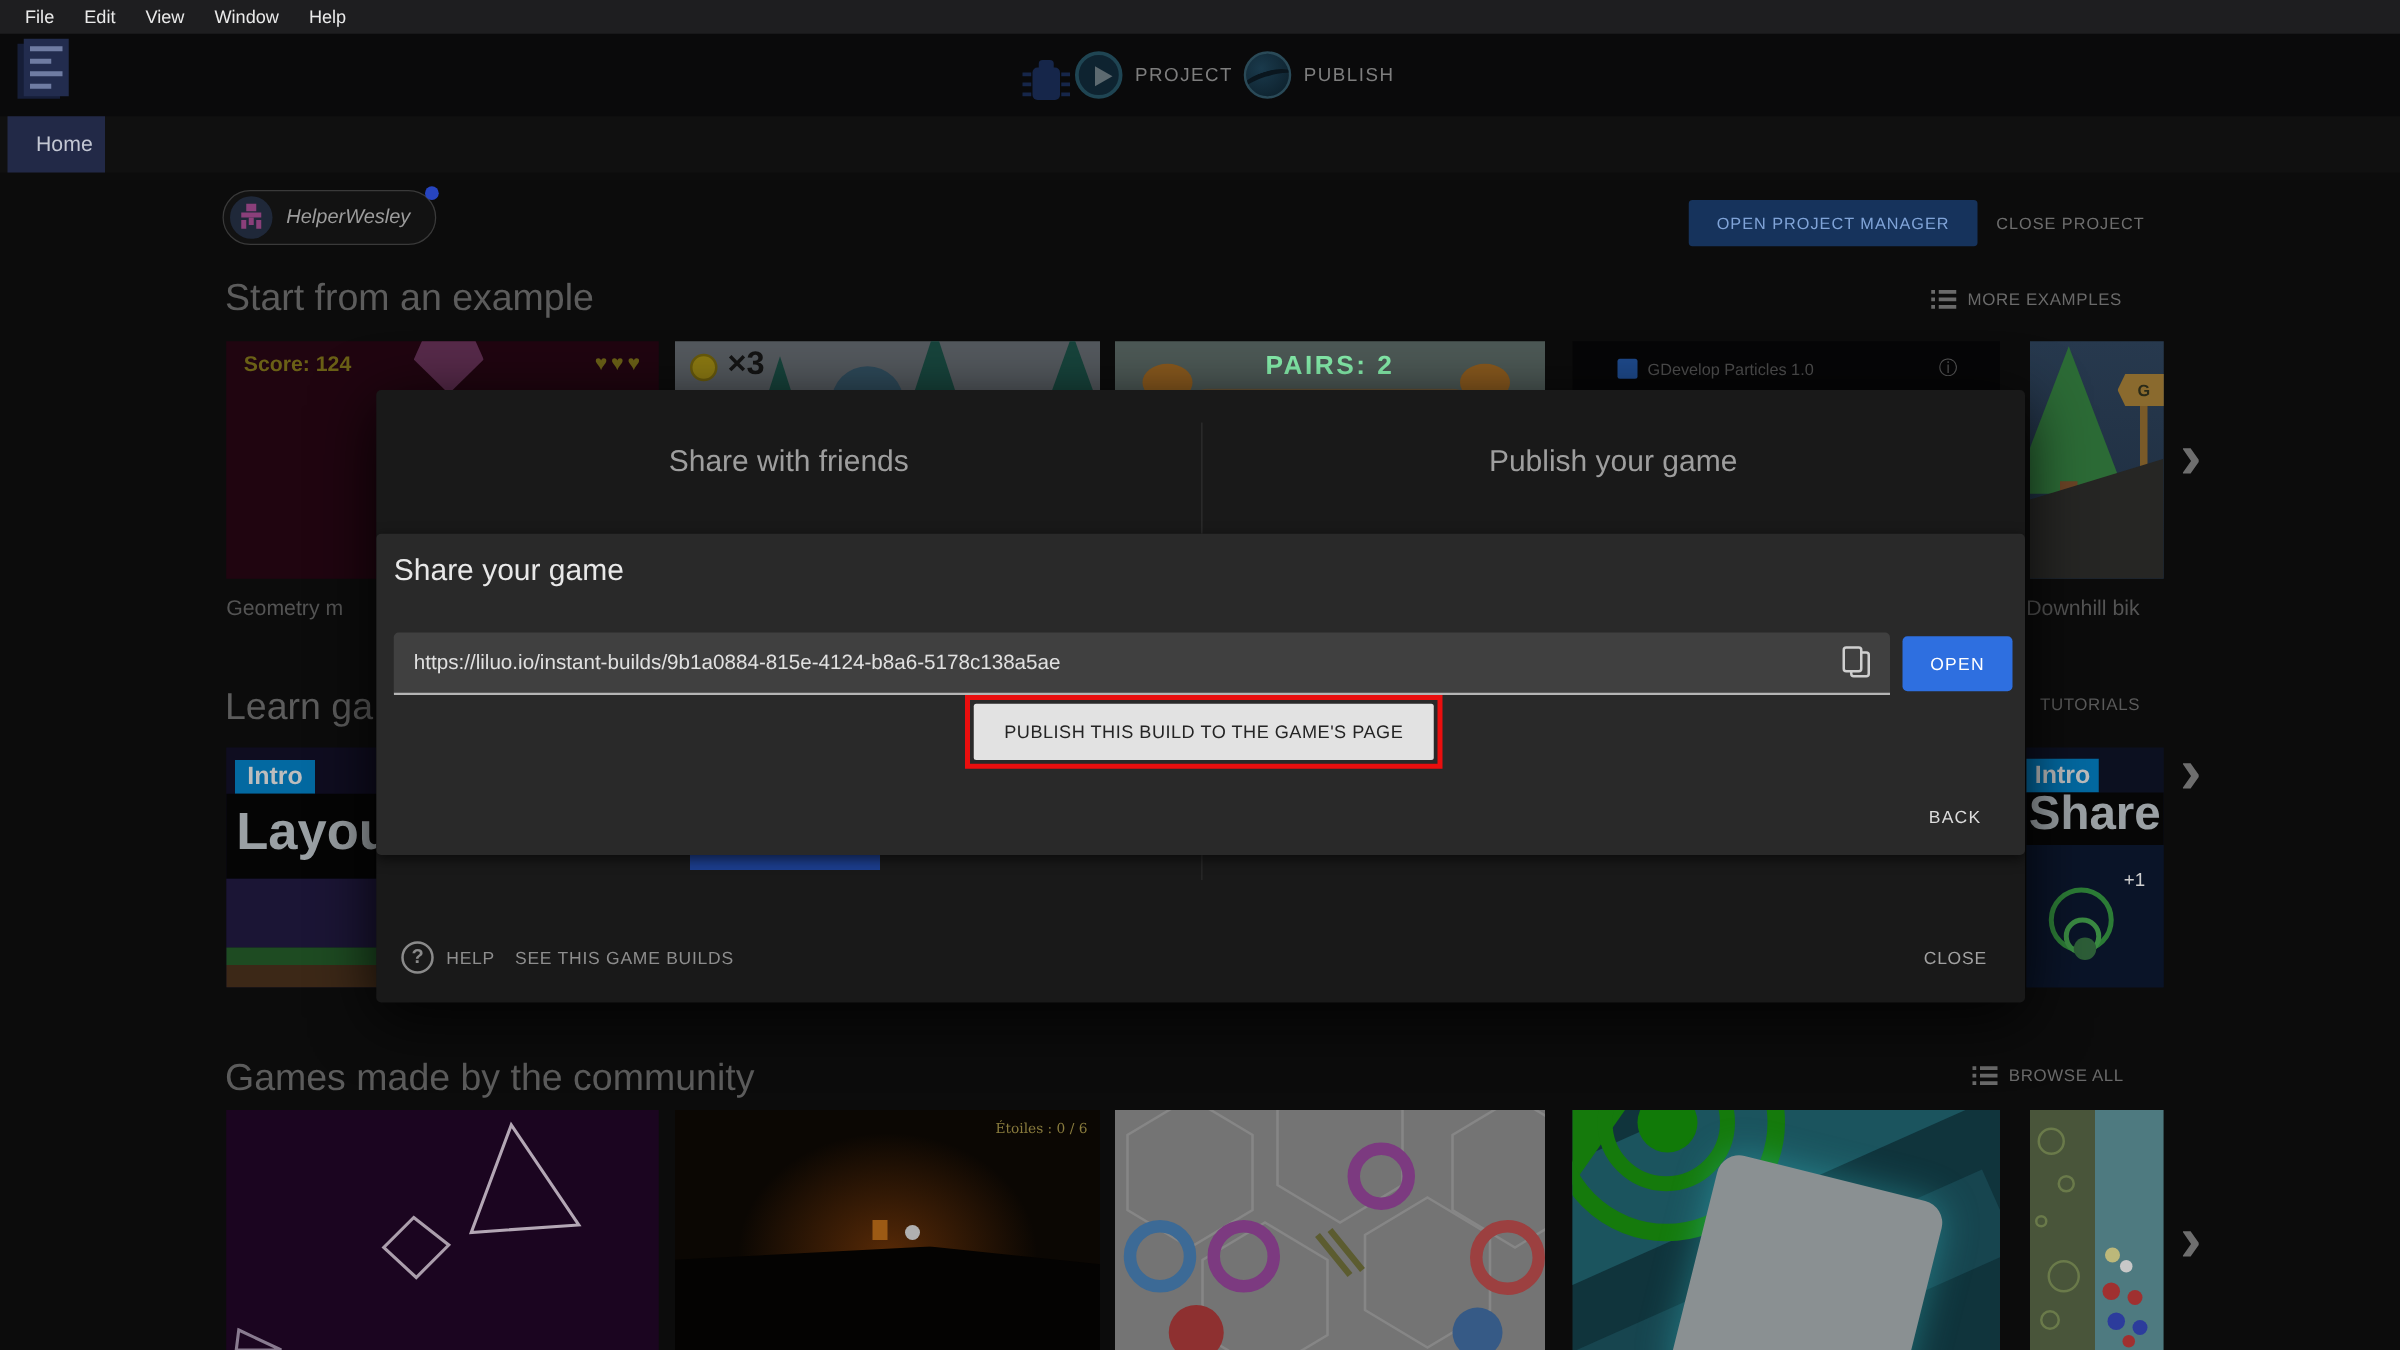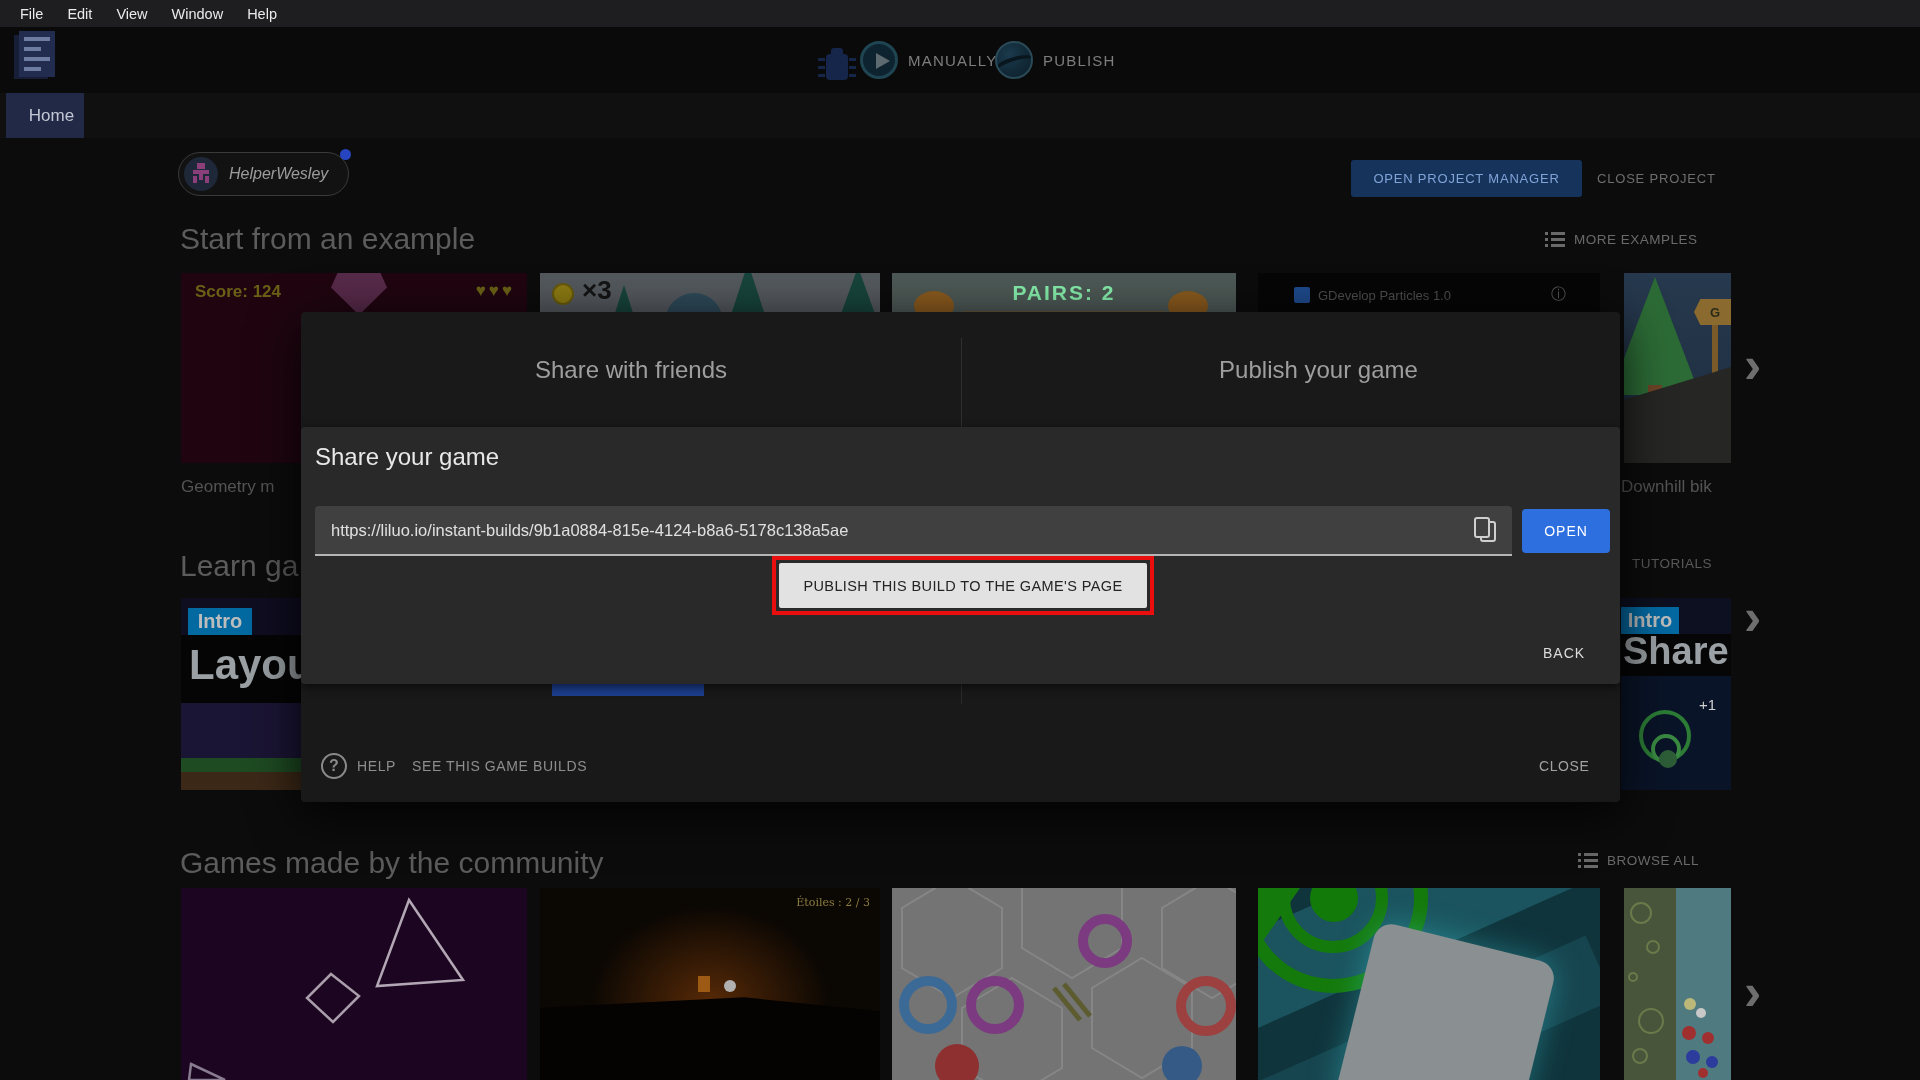--- a/index.html
+++ b/index.html
@@ -148,21 +148,21 @@
         <div class="bug-leg" style="left:0;top:22px;"></div>
         <div class="bug-leg" style="left:0;top:30px;"></div>
       <div class="bug-leg" style="right:0;top:14px;"></div>
         <div class="bug-leg" style="right:0;top:22px;"></div>
         <div class="bug-leg" style="right:0;top:30px;"></div>
     </div>
     <div class="abs tool-group" style="left:860px;">
       <div class="play-circle">
           <div class="tri"></div>
         </div>
-      <span class="tool-label">MANUALLY</span>
+      <span class="tool-label">PROJECT</span>
     </div>
     <div class="abs tool-group" style="left:995px;">
       <div class="globe-circle">
           <div class="swoosh"></div>
         </div>
       <span class="tool-label">PUBLISH</span>
     </div>
   </div>
 
   <div class="abs tabbar">
@@ -283,21 +283,21 @@
       <polygon points="228,12 196,98 282,92" fill="none" stroke="#cfc4d0" stroke-width="2.5" opacity="0.85"></polygon>
       <polygon points="150,86 178,108 152,134 126,110" fill="none" stroke="#cfc4d0" stroke-width="2.5" opacity="0.8"></polygon>
       <polygon points="10,176 44,192 8,192" fill="none" stroke="#b8aec0" stroke-width="2.5" opacity="0.7"></polygon>
     </svg>
   </div>
   <div class="abs card" style="left:540px;top:888px;width:340px;height:192px;background:#0b0703;">
     <div class="abs" style="left:40px;top:10px;width:260px;height:150px;background:radial-gradient(ellipse at 50% 70%, rgba(150,70,10,.55), rgba(0,0,0,0) 65%);"></div>
     <div class="abs" style="left:0;bottom:0;width:340px;height:88px;background:#040302;clip-path:polygon(0 18%,60% 6%,100% 22%,100% 100%,0 100%);"></div>
     <div class="abs" style="left:158px;top:88px;width:12px;height:16px;background:#9c5a14;"></div>
     <div class="abs" style="left:184px;top:92px;width:12px;height:12px;border-radius:50%;background:#b0b0b0;"></div>
-    <span class="abs" style="right:10px;top:8px;color:#8a7c3e;font-size:11px;font-family:'DejaVu Serif',serif;">Étoiles : 2 / 3</span>
+    <span class="abs" style="right:10px;top:8px;color:#8a7c3e;font-size:11px;font-family:'DejaVu Serif',serif;">Étoiles : 0 / 6</span>
   </div>
   <div class="abs card" style="left:892px;top:888px;width:344px;height:192px;background:#747474;">
     <svg width="344" height="192">
       <g fill="none" stroke="#868686" stroke-width="2">
         <polygon points="60,-10 110,20 110,80 60,110 10,80 10,20"></polygon>
         <polygon points="180,-30 230,0 230,60 180,90 130,60 130,0"></polygon>
         <polygon points="120,90 170,120 170,180 120,210 70,180 70,120"></polygon>
         <polygon points="250,70 300,100 300,160 250,190 200,160 200,100"></polygon>
         <polygon points="320,-10 370,20 370,80 320,110 270,80 270,20"></polygon>
       </g>
@@ -335,21 +335,21 @@
       <div class="ring" style="left:26px;top:144px;width:12px;height:12px;background:#a03030;"></div>
       <div class="ring" style="left:10px;top:162px;width:14px;height:14px;background:#2c3c9c;"></div>
       <div class="ring" style="left:30px;top:168px;width:12px;height:12px;background:#2c3c9c;"></div>
       <div class="ring" style="left:22px;top:180px;width:10px;height:10px;background:#a03030;"></div>
     </div>
   </div>
   <div class="abs chev" style="left:1744px;top:972px;">›</div>
 
   <div class="abs dialog">
     <div class="abs dlg-tab" style="left:0;width:660px;">Share with friends</div>
-    <div class="abs dlg-tab" style="left:660px;width:659px;margin-left:28px;">Publish your game</div>
+    <div class="abs dlg-tab" style="left:660px;width:659px;">Publish your game</div>
     <div class="abs vdiv" style="left:660px;top:26px;height:89px;"></div>
 
     <div class="abs frag-blue"></div>
     <div class="abs vdiv" style="left:660px;top:372px;height:20px;background:#2b2b2b;"></div>
 
     <div class="abs panel">
       <div class="abs panel-title">Share your game</div>
       <div class="abs url-input">
         <span class="url-text">https://liluo.io/instant-builds/9b1a0884-815e-4124-b8a6-5178c138a5ae</span>
         <div class="copy-btn">

